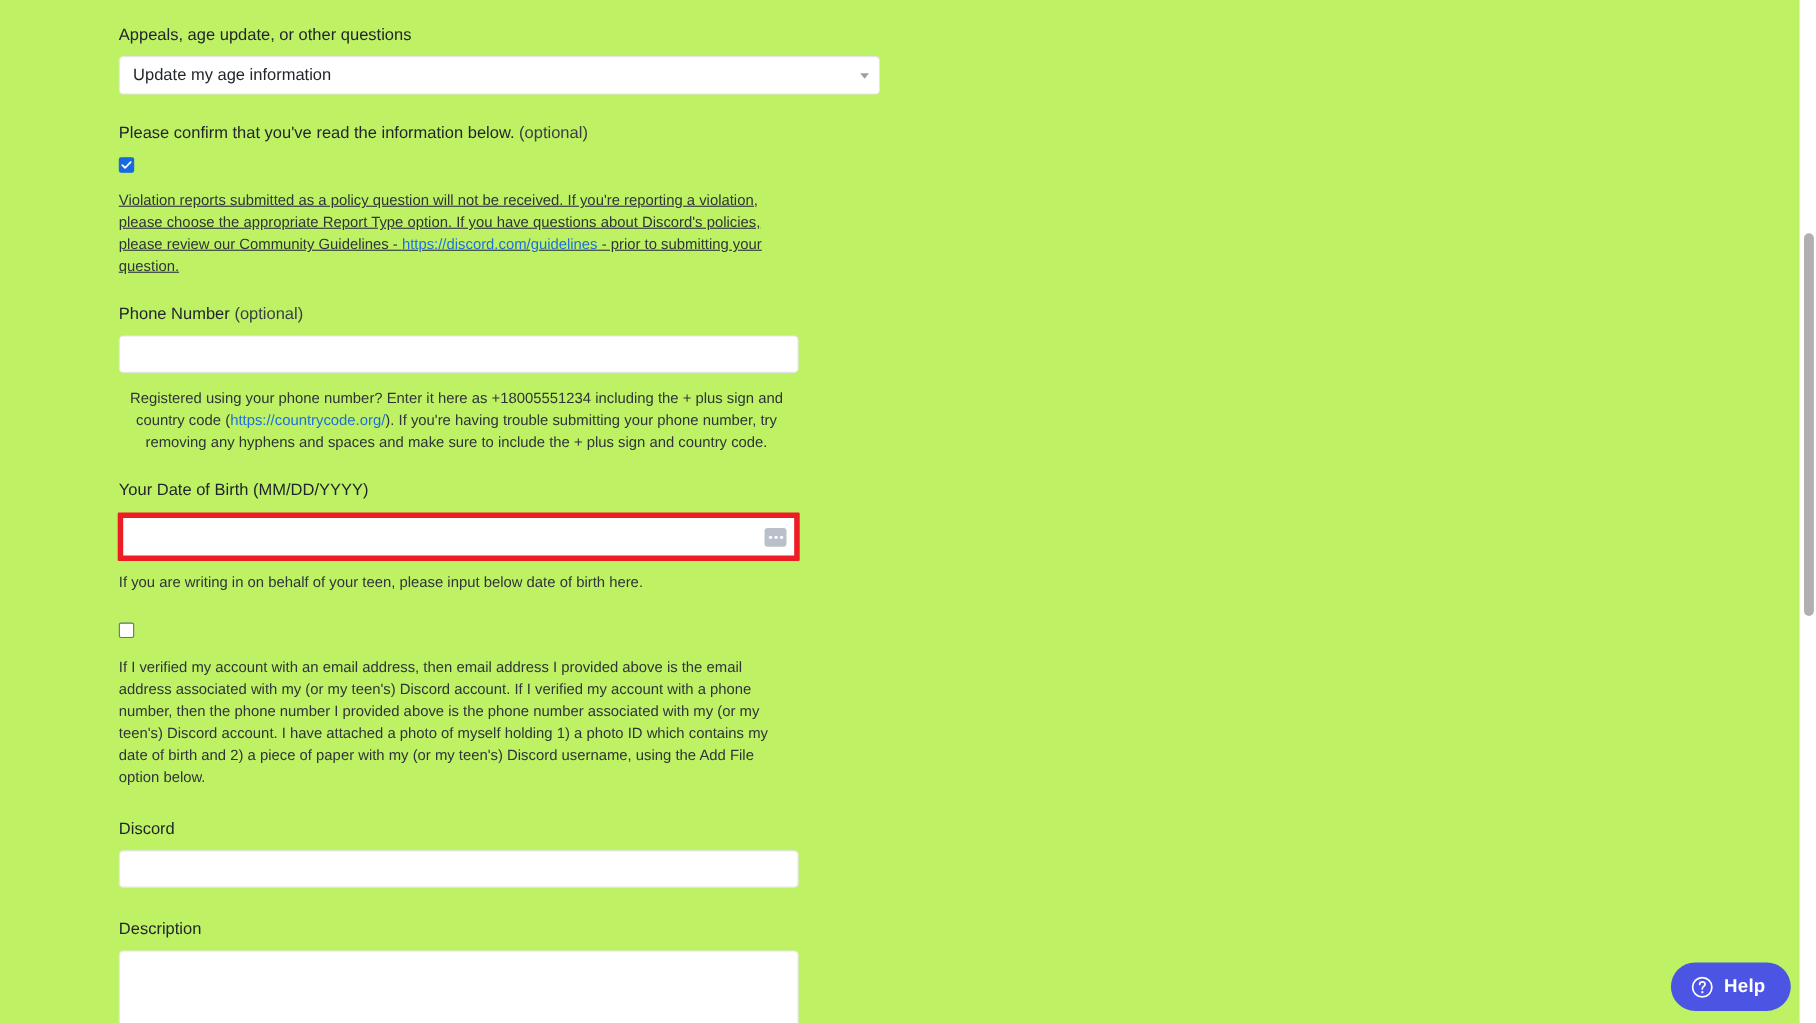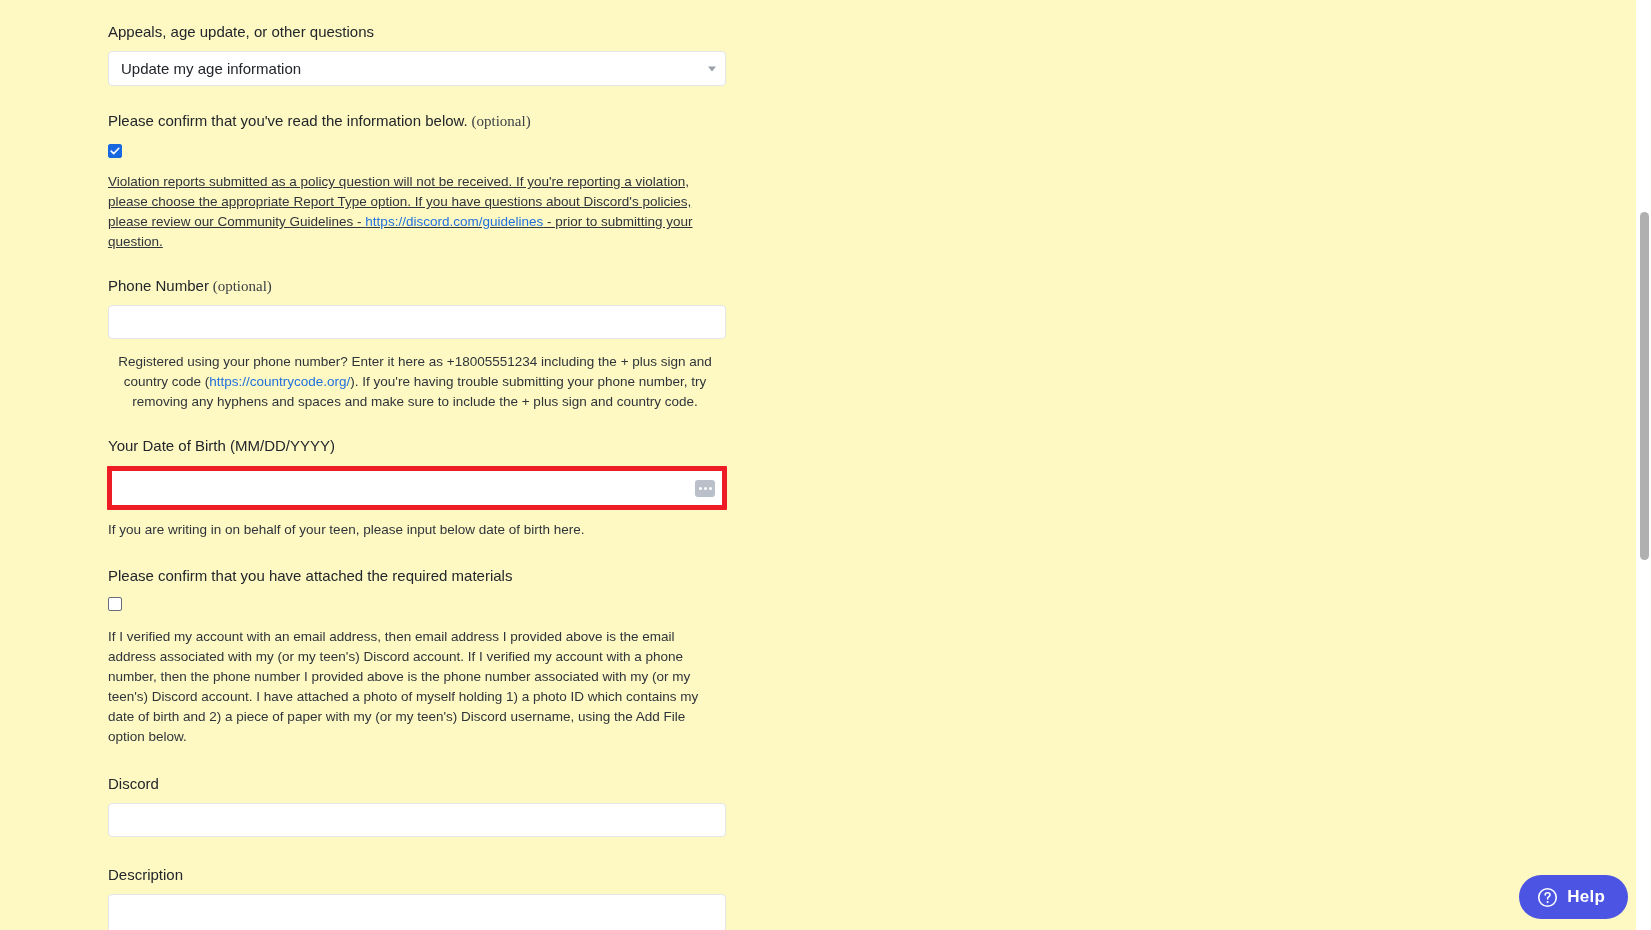--- a/index.html
+++ b/index.html
@@ -10,38 +10,38 @@
     height: 930px;
     overflow: hidden;
     background: #ffffff;
     font-family: "Liberation Sans", sans-serif;
   }
 
   .page {
     position: relative;
     width: 1651px;
     height: 930px;
-    background: #fef9c3;
+    background: #bef264;
   }
 
   
   .form-col {
     position: absolute;
     left: 108px;
     top: 0;
     width: 618px;
   }
 
   .field-label {
     font-size: 15px;
     line-height: 20px;
     color: #22262b;
     font-weight: 400;
   }
-  .field-label .optional { color: #3a3f45; font-family: Liberation Serif, serif; }
+  .field-label .optional { color: #3a3f45; }
 
   .helper {
     font-size: 13.5px;
     line-height: 20px;
     color: #2f343a;
   }
   .helper a, .inline-link {
     color: #1f6fdd;
     text-decoration: none;
   }
@@ -58,21 +58,21 @@
     width: 618px;
     height: 120px;
     background: #ffffff;
     border: 1px solid #e3e5e8;
     border-radius: 4px;
   }
 
   
   .select-box {
     position: relative;
-    width: 618px;
+    width: 692px;
     height: 35px;
     background: #ffffff;
     border: 1px solid #e3e5e8;
     border-radius: 4px;
     display: flex;
     align-items: center;
     padding: 0 40px 0 12px;
   }
   .select-value {
     font-size: 15px;
@@ -243,21 +243,20 @@
             <i></i>
             <i></i>
           </span>
         </div>
         <div class="dob-highlight"></div>
       </div>
       <div class="helper" style="margin-top:11px;">If you are writing in on behalf of your teen, please input below date of birth here.</div>
     </div>
 
     <div style="margin-top:26px;">
-      <div class="field-label">Please confirm that you have attached the required materials</div>
       <div style="margin-top:11px;">
         <span class="cb unchecked"></span>
       </div>
       <div class="helper" style="margin-top:12px;width:610px;">If I verified my account with an email address, then email address I provided above is the email address associated with my (or my teen's) Discord account. If I verified my account with a phone number, then the phone number I provided above is the phone number associated with my (or my teen's) Discord account. I have attached a photo of myself holding 1) a photo ID which contains my date of birth and 2) a piece of paper with my (or my teen's) Discord username, using the Add File option below.</div>
     </div>
 
     <div style="margin-top:27px;">
       <div class="field-label">Discord</div>
       <input class="input-box" style="margin-top: 9px;" type="text" value="">
     </div>

